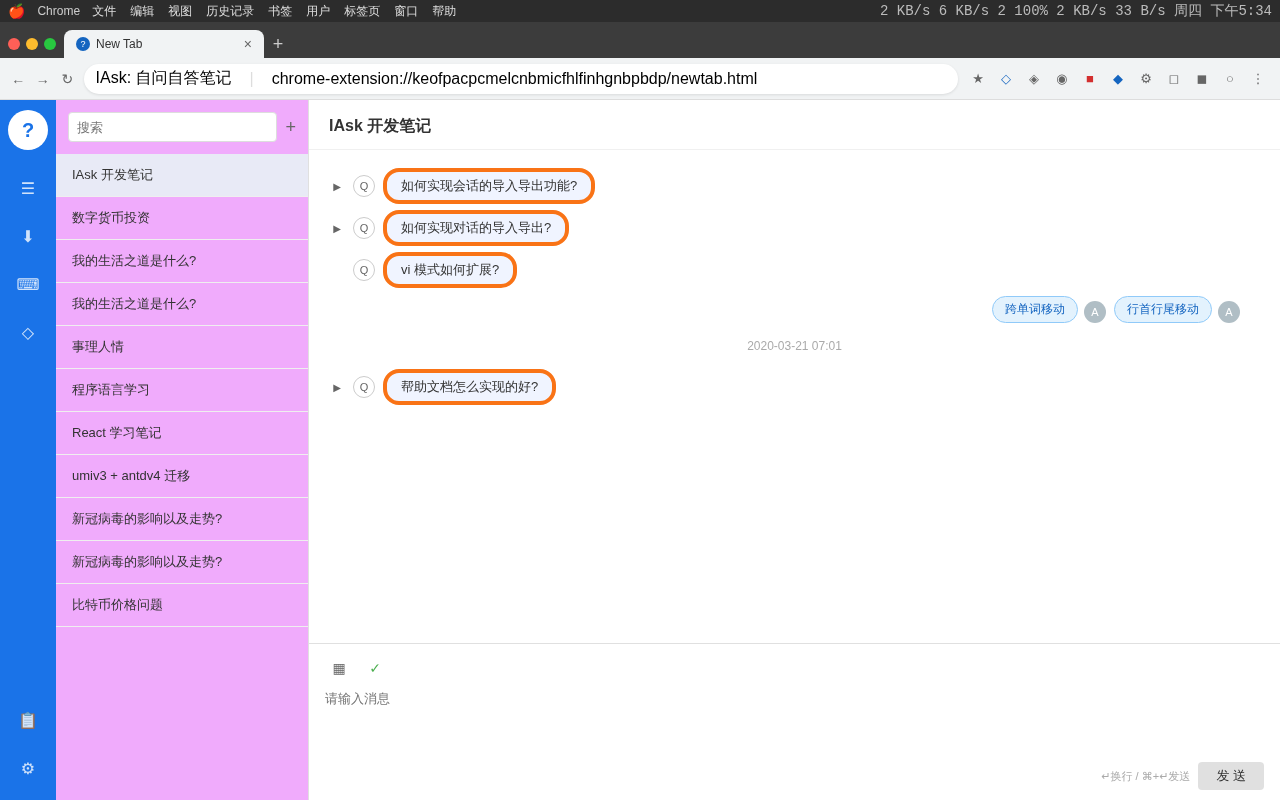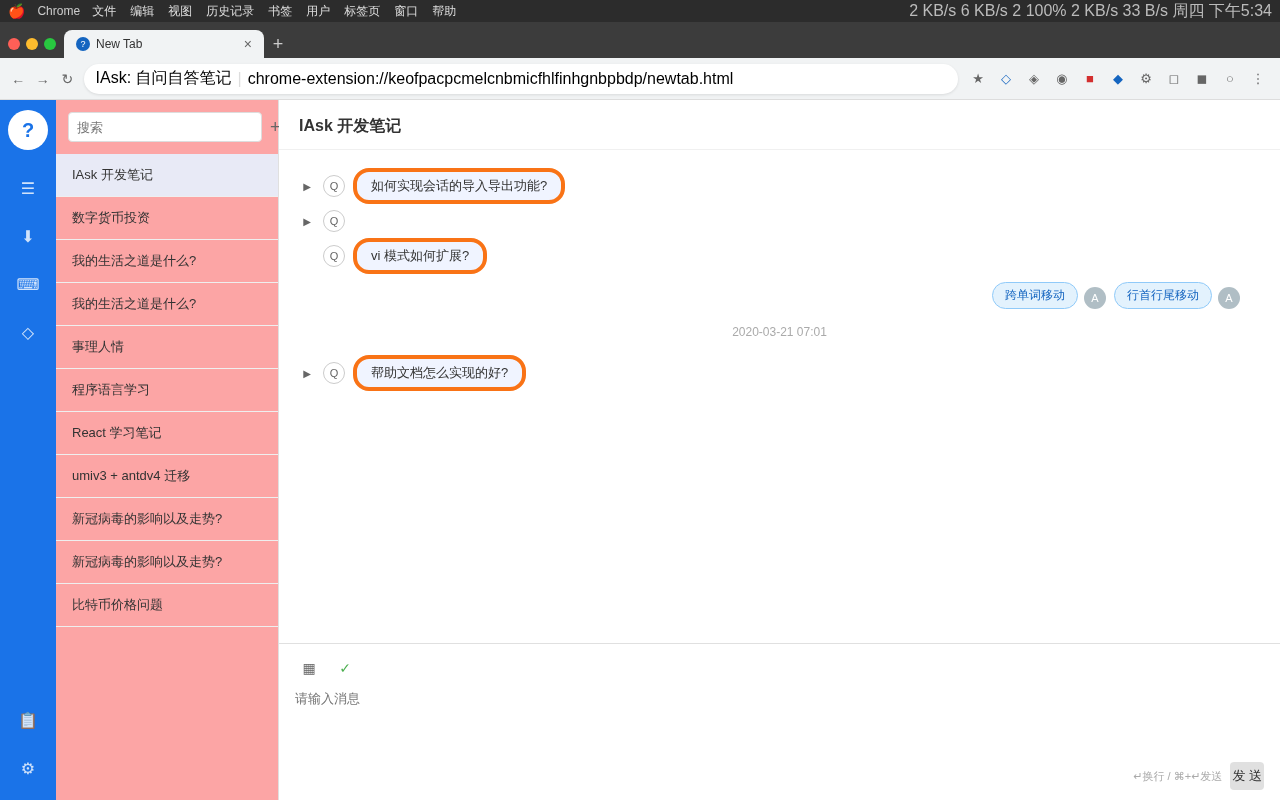--- a/index.html
+++ b/index.html
@@ -14,21 +14,21 @@
       padding: 0 8px;
       color: #ccc;
       font-size: 12px;
       justify-content: space-between;
       user-select: none;
     }
     .titlebar-left { display: flex; align-items: center; gap: 12px; }
     .titlebar-apple { font-size: 14px; color: #ddd; }
     .titlebar-menus { display: flex; gap: 14px; font-size: 12px; }
     .titlebar-menus span { color: #ddd; }
-    .titlebar-right { display: flex; gap: 8px; font-size: 16px; color: #bbb; }
+    .titlebar-right { display: flex; gap: 8px; font-size: 14px; color: #bbb; font-family: Liberation Mono, monospace; }
 
     
     .tabbar {
       height: 36px;
       background: #3c3c3c;
       display: flex;
       align-items: flex-end;
       padding: 0 8px;
     }
     .window-controls { display: flex; gap: 6px; align-items: center; padding-bottom: 8px; margin-right: 8px; }
@@ -56,21 +56,21 @@
     .addressbar {
       height: 42px;
       background: #f1f3f4;
       display: flex;
       align-items: center;
       padding: 0 10px;
       gap: 8px;
       border-bottom: 1px solid #ddd;
     }
     .nav-btn { width: 24px; height: 24px; border-radius: 50%; display: flex; align-items: center; justify-content: center; color: #666; font-size: 14px; cursor: pointer; border: none; background: none; }
-    .address-text { display: flex; align-items: center; gap: 6px; width: 100%; padding: 0 12px; height: 30px; background: white; border-radius: 15px; box-shadow: 0 1px 3px rgba(0,0,0,0.1); }
+    .address-text { display: flex; align-items: center; gap: 18px; width: 100%; padding: 0 12px; height: 30px; background: white; border-radius: 15px; box-shadow: 0 1px 3px rgba(0,0,0,0.1); }
     .toolbar-icons { display: flex; gap: 4px; align-items: center; }
     .toolbar-icon { width: 24px; height: 24px; border-radius: 50%; display: flex; align-items: center; justify-content: center; color: #666; font-size: 13px; cursor: pointer; }
     .toolbar-icon.blue { color: #1565c0; }
     .toolbar-icon.red { color: #d32f2f; }
 
     
     .app {
       display: flex;
       height: calc(800px - 22px - 36px - 42px);
       background: white;
@@ -108,22 +108,22 @@
       justify-content: center;
       color: rgba(255,255,255,0.8);
       font-size: 16px;
       cursor: pointer;
       margin: 4px 0;
     }
     .sidebar-icon-spacer { flex: 1; }
 
     
     .notebook-list {
-      width: 223px;
-      background: #fca5a5;
+      width: 253px;
+      background: #f0abfc;
       border-right: 1px solid #e0e0e0;
       display: flex;
       flex-direction: column;
       justify-content: center;
     }
     .search-bar {
       padding: 12px;
       display: flex;
       align-items: center;
       gap: 8px;
@@ -283,21 +283,21 @@
       justify-content: flex-end;
       align-items: center;
       gap: 8px;
       margin-top: 8px;
     }
     .input-hint { font-size: 11px; color: #aaa; }
     .send-btn {
       background: #e0e0e0;
       border: none;
       border-radius: 4px;
-      padding: 5px 2px;
+      padding: 5px 18px;
       font-size: 13px;
       color: #333;
       cursor: pointer;
     }
 
     
     ::-webkit-scrollbar { width: 4px; }
     ::-webkit-scrollbar-thumb { background: #ccc; border-radius: 2px; }
   </style>
 </head>
@@ -406,20 +406,21 @@
 
       <div class="question-group">
         <div class="question-row">
           <span class="expand-btn">▶</span>
           <div class="q-badge">Q</div>
           <div class="question-chip">如何实现会话的导入导出功能?</div>
         </div>
         <div class="question-row">
           <span class="expand-btn">▶</span>
           <div class="q-badge">Q</div>
+          <div class="question-chip">如何实现对话的导入导出?</div>
         </div>
         <div class="question-row" style="padding-left:24px;">
           <div class="q-badge">Q</div>
           <div class="question-chip">vi 模式如何扩展?</div>
         </div>
       </div>
 
       <div class="answer-tags">
         <div class="answer-tag">
           <div class="answer-tag-label">跨单词移动</div>

